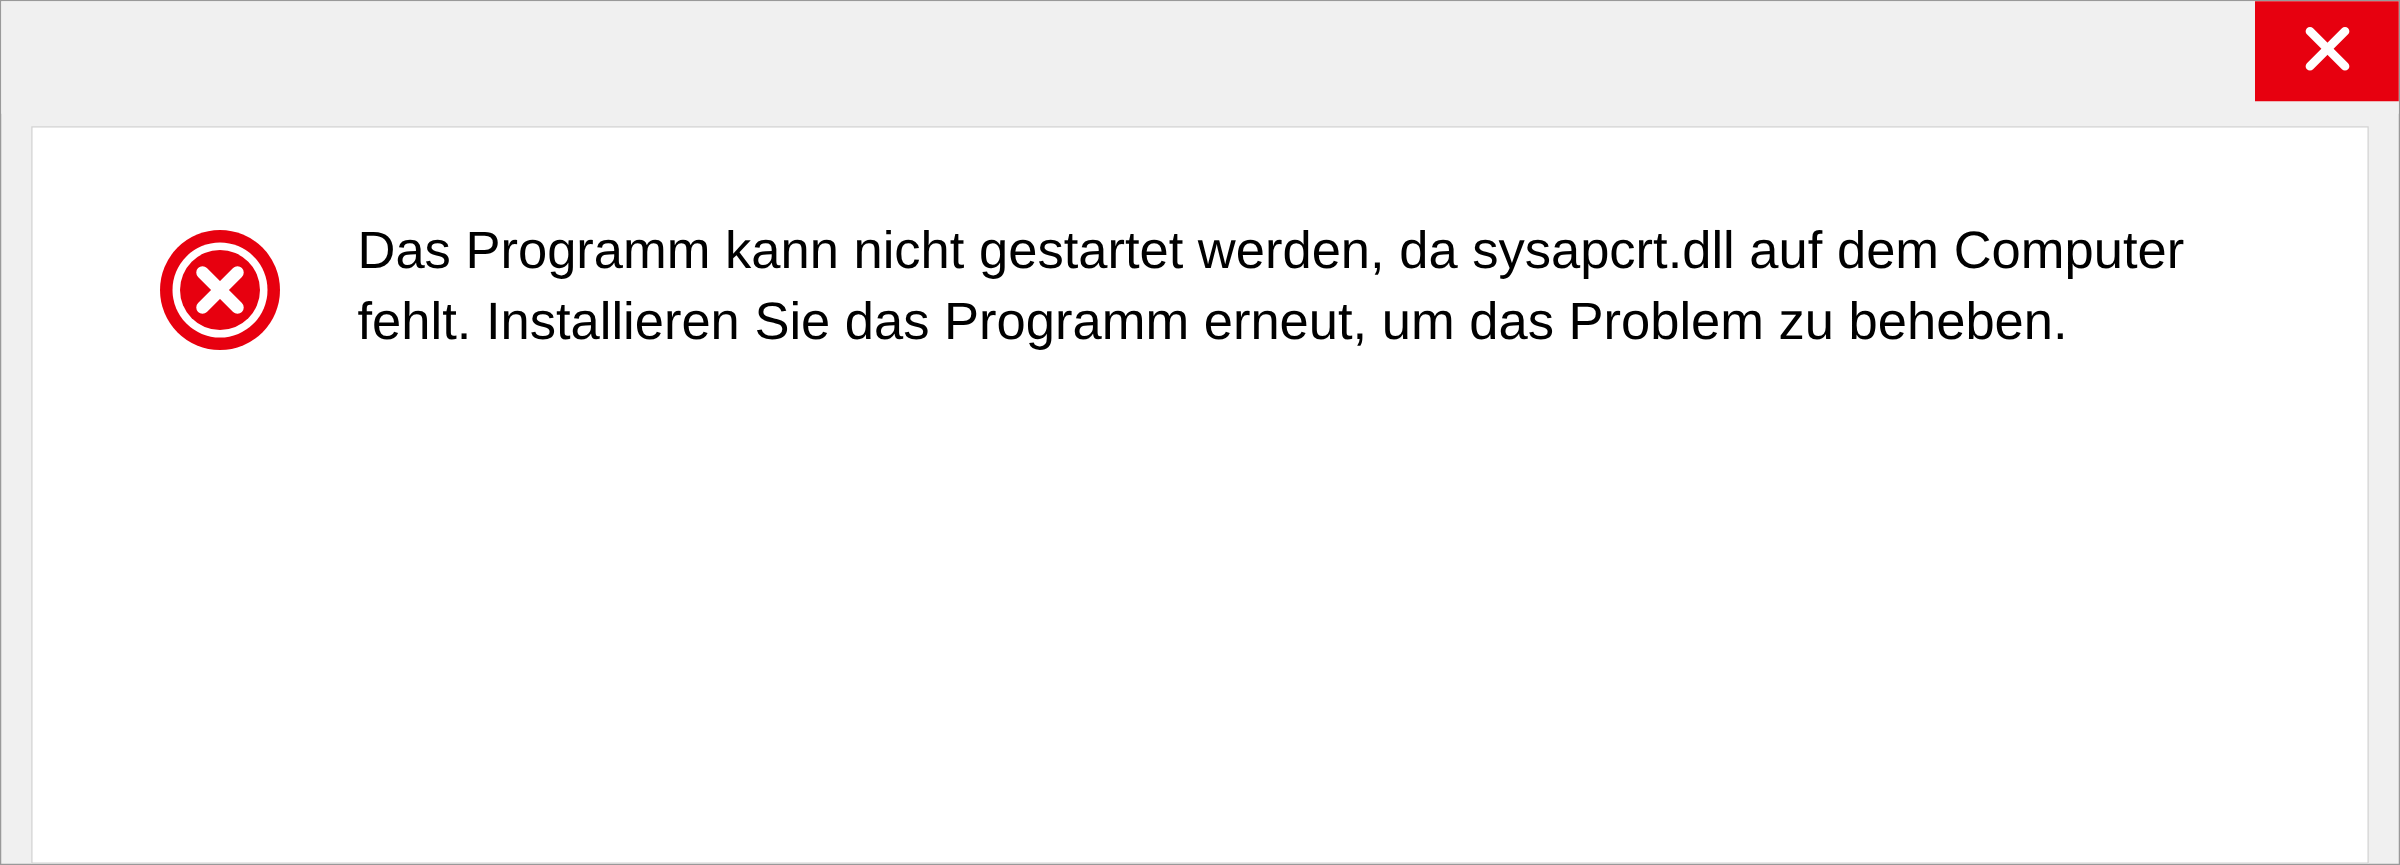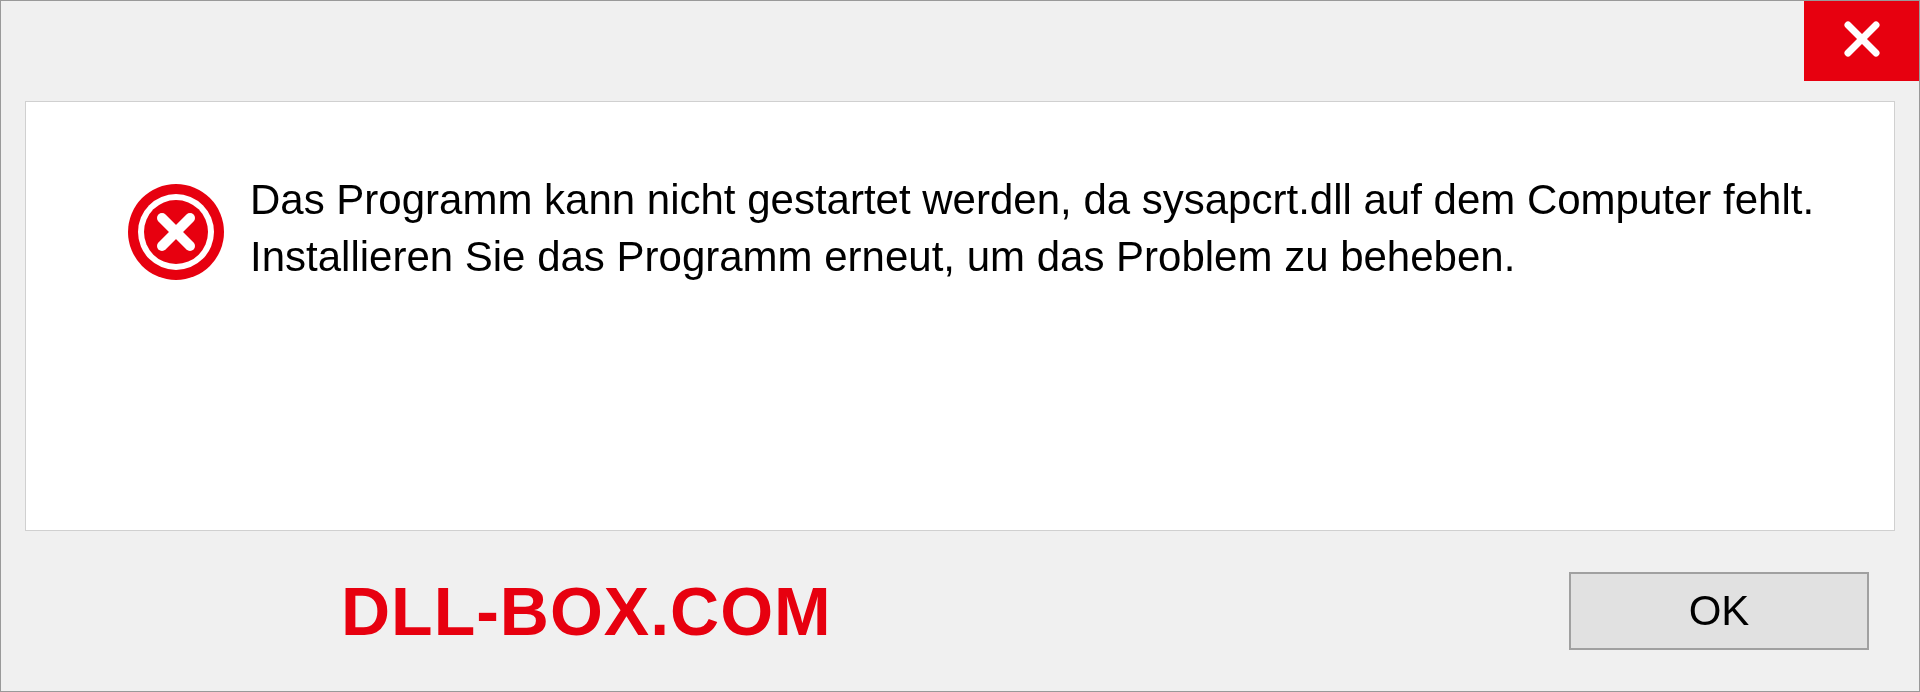--- a/index.html
+++ b/index.html
@@ -53,21 +53,21 @@
       height: 48px;
     }
     .content-area {
       margin: 10px 24px 0 24px;
       background: #ffffff;
       border: 1px solid #d0d0d0;
       flex: 1;
       padding: 70px 60px 70px 100px;
       display: flex;
       align-items: flex-start;
-      gap: 24px;
+      gap: 60px;
     }
     .error-icon-wrap {
       flex-shrink: 0;
       margin-top: 10px;
     }
     .error-icon {
       width: 100px;
       height: 100px;
     }
     .message-text {
@@ -127,18 +127,14 @@
         <circle cx="50" cy="50" r="48" fill="#e7000f"></circle>
         <circle cx="50" cy="50" r="38" fill="#ffffff"></circle>
         <circle cx="50" cy="50" r="32" fill="#e7000f"></circle>
         <line x1="36" y1="36" x2="64" y2="64" stroke="#ffffff" stroke-width="10" stroke-linecap="round"></line>
         <line x1="64" y1="36" x2="36" y2="64" stroke="#ffffff" stroke-width="10" stroke-linecap="round"></line>
       </svg>
     </div>
     <div class="message-text">Das Programm kann nicht gestartet werden, da sysapcrt.dll auf dem Computer fehlt. Installieren Sie das Programm erneut, um das Problem zu beheben.</div>
   </div>
 
-  <div class="footer">
-    <div class="watermark">DLL-BOX.COM</div>
-    <button class="ok-button">OK</button>
-  </div>
 
 </div>
 
 </body></html>

